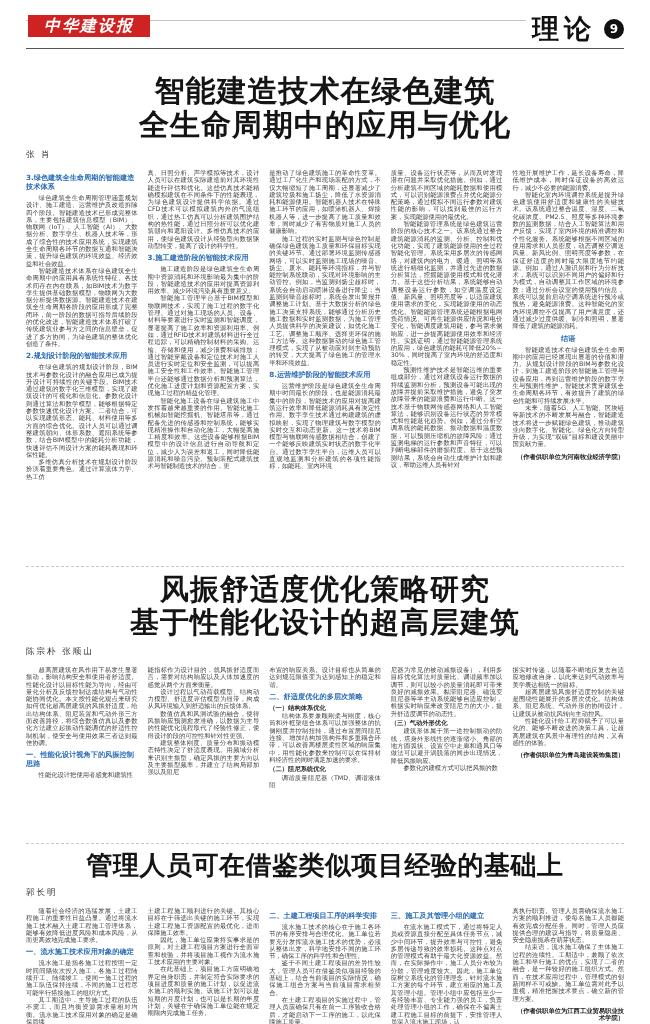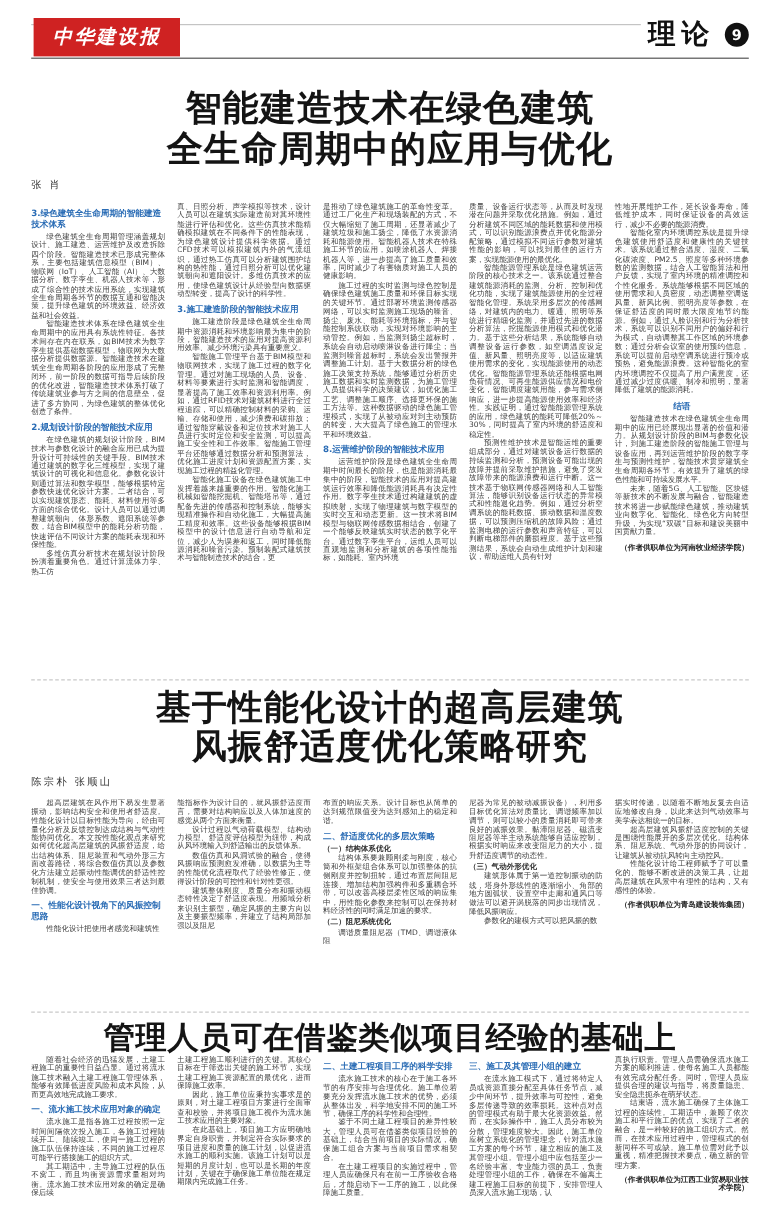--- a/index.html
+++ b/index.html
@@ -8,29 +8,29 @@
     font-family:"DejaVu Sans","Liberation Sans",sans-serif;
     color:#3d3d3d;overflow:hidden;
   }
   .page{padding:0 26px;position:relative;width:598px;}
 
   
   .masthead{position:relative;height:60px;}
   .rule-top{position:absolute;top:20px;left:0;right:0;border-top:1px solid #c4c4c4;}
   .rule-bottom{position:absolute;top:48px;left:0;right:0;border-top:1.5px solid #555;}
   .logo-box{
-    position:absolute;left:2px;top:15px;width:122px;height:32px;
+    position:absolute;left:2px;top:15px;width:122px;height:22px;
     background:#cf2222;color:#ffffff;display:flex;align-items:center;justify-content:center;
     font-size:16px;font-weight:bold;font-style:italic;letter-spacing:2px;z-index:2;
   }
   .mast-right{position:absolute;right:0;top:14px;display:flex;align-items:center;z-index:2;background:#fff;padding-left:6px;}
   .mast-info{display:flex;flex-direction:column;align-items:flex-end;margin-right:10px;}
   .mast-date{font-size:7.5px;font-weight:bold;color:#8b2b2b;line-height:10px;}
   .mast-contact{font-size:6.8px;color:#4a4a4a;line-height:11px;white-space:nowrap;}
-  .mast-section{font-size:23px;font-weight:bold;color:#111;letter-spacing:5px;margin-right:8px;line-height:30px;}
+  .mast-section{font-size:27px;font-weight:bold;color:#111;letter-spacing:5px;margin-right:8px;line-height:30px;}
   .page-badge{
     width:20px;height:20px;border-radius:50%;background:#111;color:#fff;
     display:flex;align-items:center;justify-content:center;font-size:12px;font-weight:bold;
   }
 
   
   .art-sep{border-top:1px dashed #c9c9c9;margin:7px 0 6px 0;}
   .art-title{margin:0;text-align:center;color:#141414;font-weight:bold;}
   .art-title div{white-space:nowrap;}
   .article-0 .art-title{font-size:30px;line-height:34px;margin-top:14px;letter-spacing:1px;}
@@ -105,22 +105,22 @@
             <div class="b-subc">结语</div>
             <div class="b-p">智能建造技术在绿色建筑全生命周期中的应用已经展现出显著的价值和潜力。从规划设计阶段的BIM与参数化设计，到施工建造阶段的智能施工管理与设备应用，再到运营维护阶段的数字孪生与预测性维护，智能技术贯穿建筑全生命周期各环节，有效提升了建筑的绿色性能和可持续发展水平。</div>
             <div class="b-p">未来，随着5G、人工智能、区块链等新技术的不断发展与融合，智能建造技术将进一步赋能绿色建筑，推动建筑业向数字化、智能化、绿色化方向转型升级，为实现“双碳”目标和建设美丽中国贡献力量。</div>
             <div class="b-attr">（作者供职单位为河南牧业经济学院）</div>
           </div>
         </div>
       </section>
       <div class="art-sep"></div>
       <section class="article article-1">
         <h1 class="art-title">
+          <div>风振舒适度优化策略研究</div>
           <div>基于性能化设计的超高层建筑</div>
-          <div>风振舒适度优化策略研究</div>
         </h1>
         <div class="byline">陈宗朴 张顺山</div>
         <div class="cols">
           <div class="col">
             <div class="b-p">超高层建筑在风作用下易发生显著振动，影响结构安全和使用者舒适度。性能化设计以目标性能为导向，经由可量化分析及反馈控制达成结构与气动性能协同优化。本文按性能化观点来研究如何优化超高层建筑的风振舒适度，给出结构体系、阻尼装置和气动外形三方面改善路径，将综合数值仿真以及参数化方法建立起振动性能调优的舒适性控制机制，使安全与使用效果三者达到最佳协调。</div>
             <div class="b-sub">一、性能化设计视角下的风振控制思路</div>
             <div class="b-p">性能化设计把使用者感觉和建筑性</div>
           </div>
           <div class="col">
             <div class="b-pc">能指标作为设计目的，就风振舒适度而言，需要对结构响应以及人体加速度的感觉从两个方面来衡量。</div>
@@ -148,20 +148,21 @@
             <div class="b-p">性能化设计给工程师赋予了可以量化的、能够不断改进的决策工具，让超高层建筑在风景中有理性的结构，又有感性的体验。</div>
             <div class="b-attr">（作者供职单位为青岛建设装饰集团）</div>
           </div>
         </div>
       </section>
       <div class="art-sep"></div>
       <section class="article article-2">
         <h1 class="art-title">
           <div>管理人员可在借鉴类似项目经验的基础上</div>
         </h1>
+        <div class="byline">郭长明</div>
         <div class="cols">
           <div class="col">
             <div class="b-p">随着社会经济的迅猛发展，土建工程施工的重要性日益凸显。通过将流水施工技术融入土建工程施工管理体系，能够有效降低进度风险和成本风险，从而更高效地完成施工要求。</div>
             <div class="b-sub">一、流水施工技术应用对象的确定</div>
             <div class="b-p">流水施工是指各施工过程按照一定时间间隔依次投入施工，各施工过程陆续开工、陆续竣工，使同一施工过程的施工队伍保持连续，不同的施工过程尽可能平行搭接施工的组织方式。</div>
             <div class="b-p">其工期适中，主导施工过程的队伍不窝工，而且均衡资源需求量相对均衡。流水施工技术应用对象的确定是确保后续</div>
           </div>
           <div class="col">
             <div class="b-pc">土建工程施工顺利进行的关键。其核心目标在于筛选出关键的施工环节，实现土建工程施工资源配置的最优化，进而保障施工效率。</div>
             <div class="b-p">因此，施工单位应秉持实事求是的原则，对土建工程项目方案进行全面审查和校验，并将项目施工视作为流水施工技术应用的主要对象。</div>

